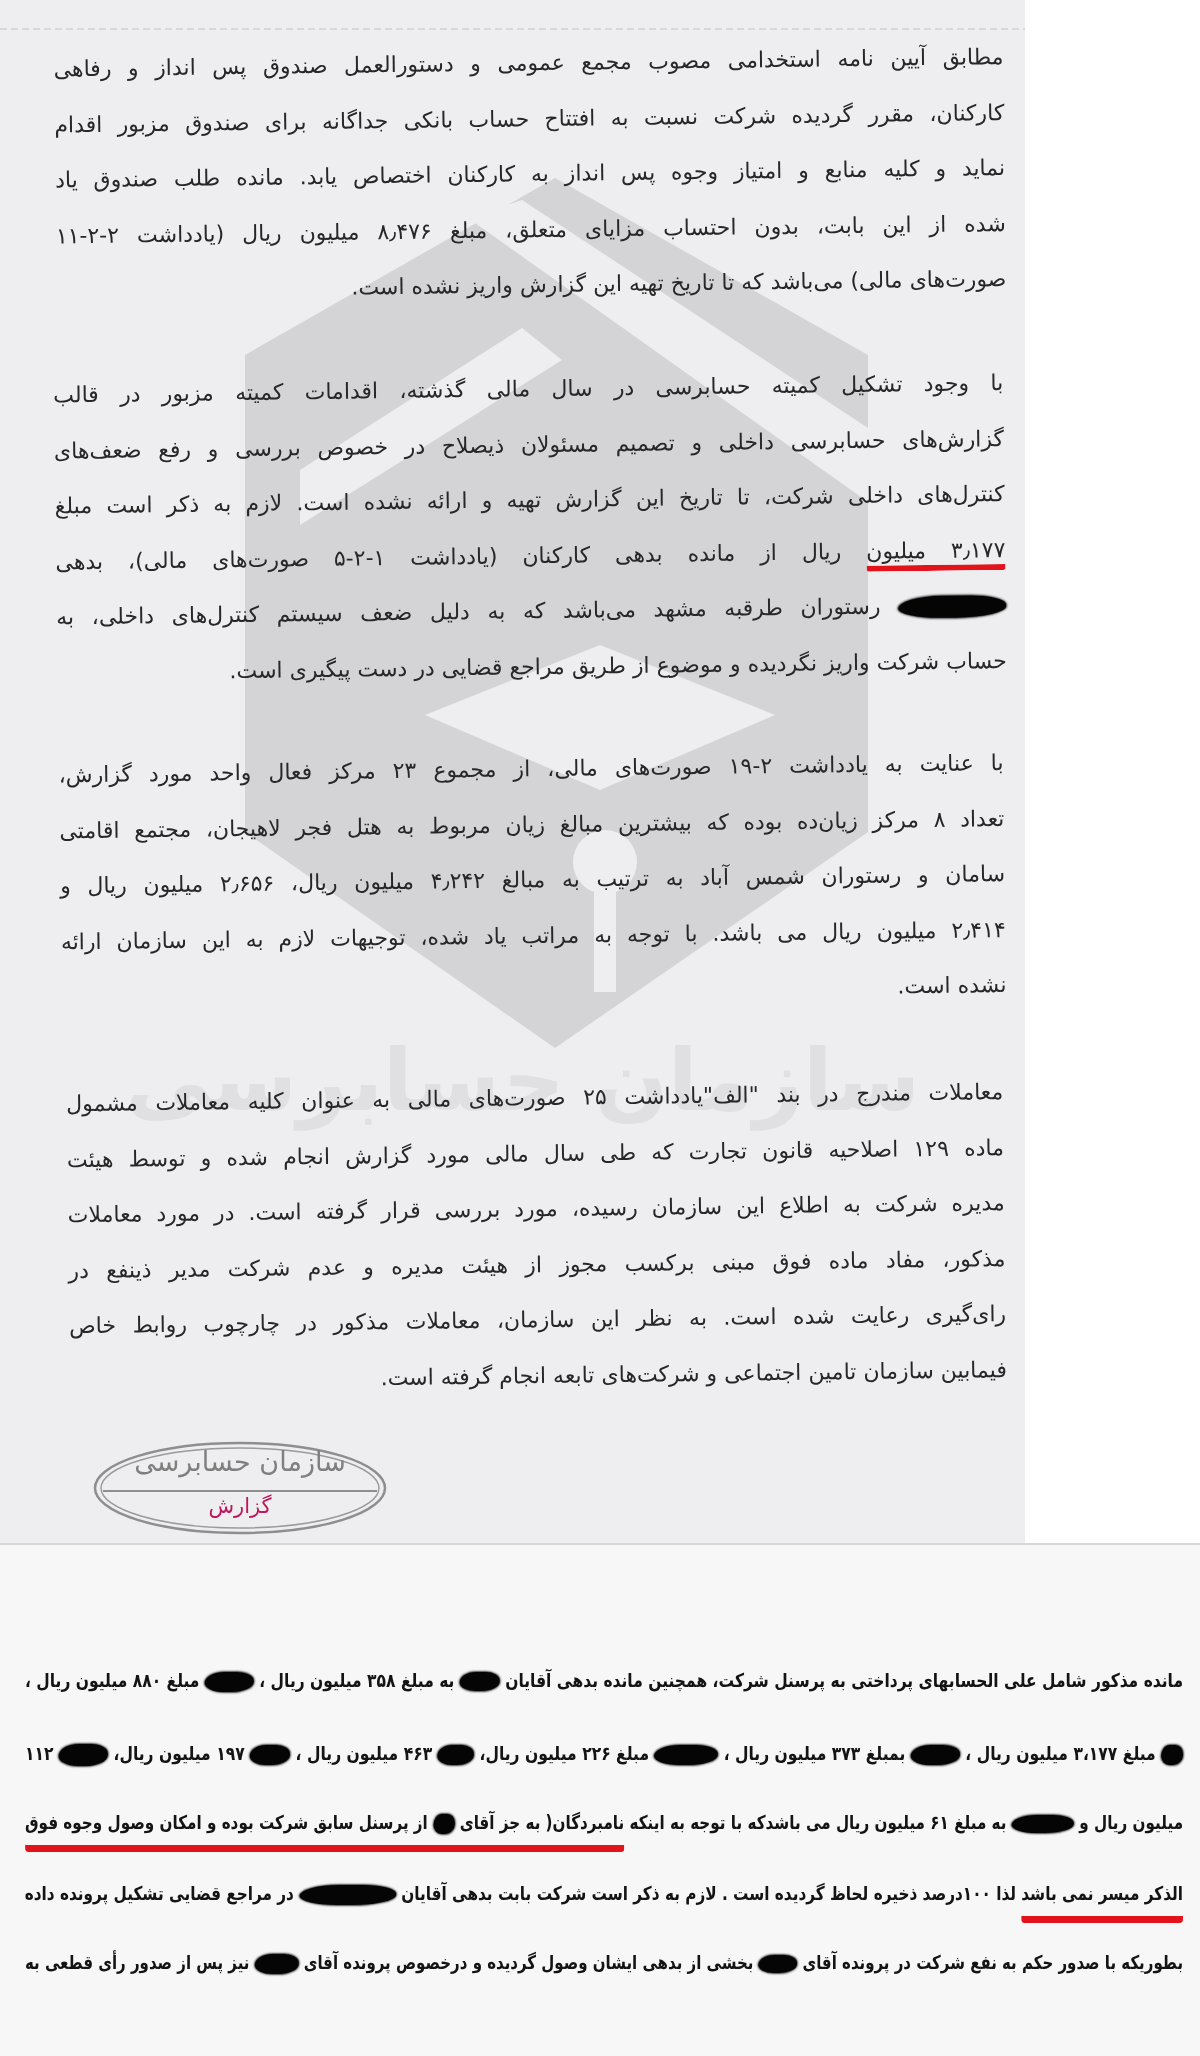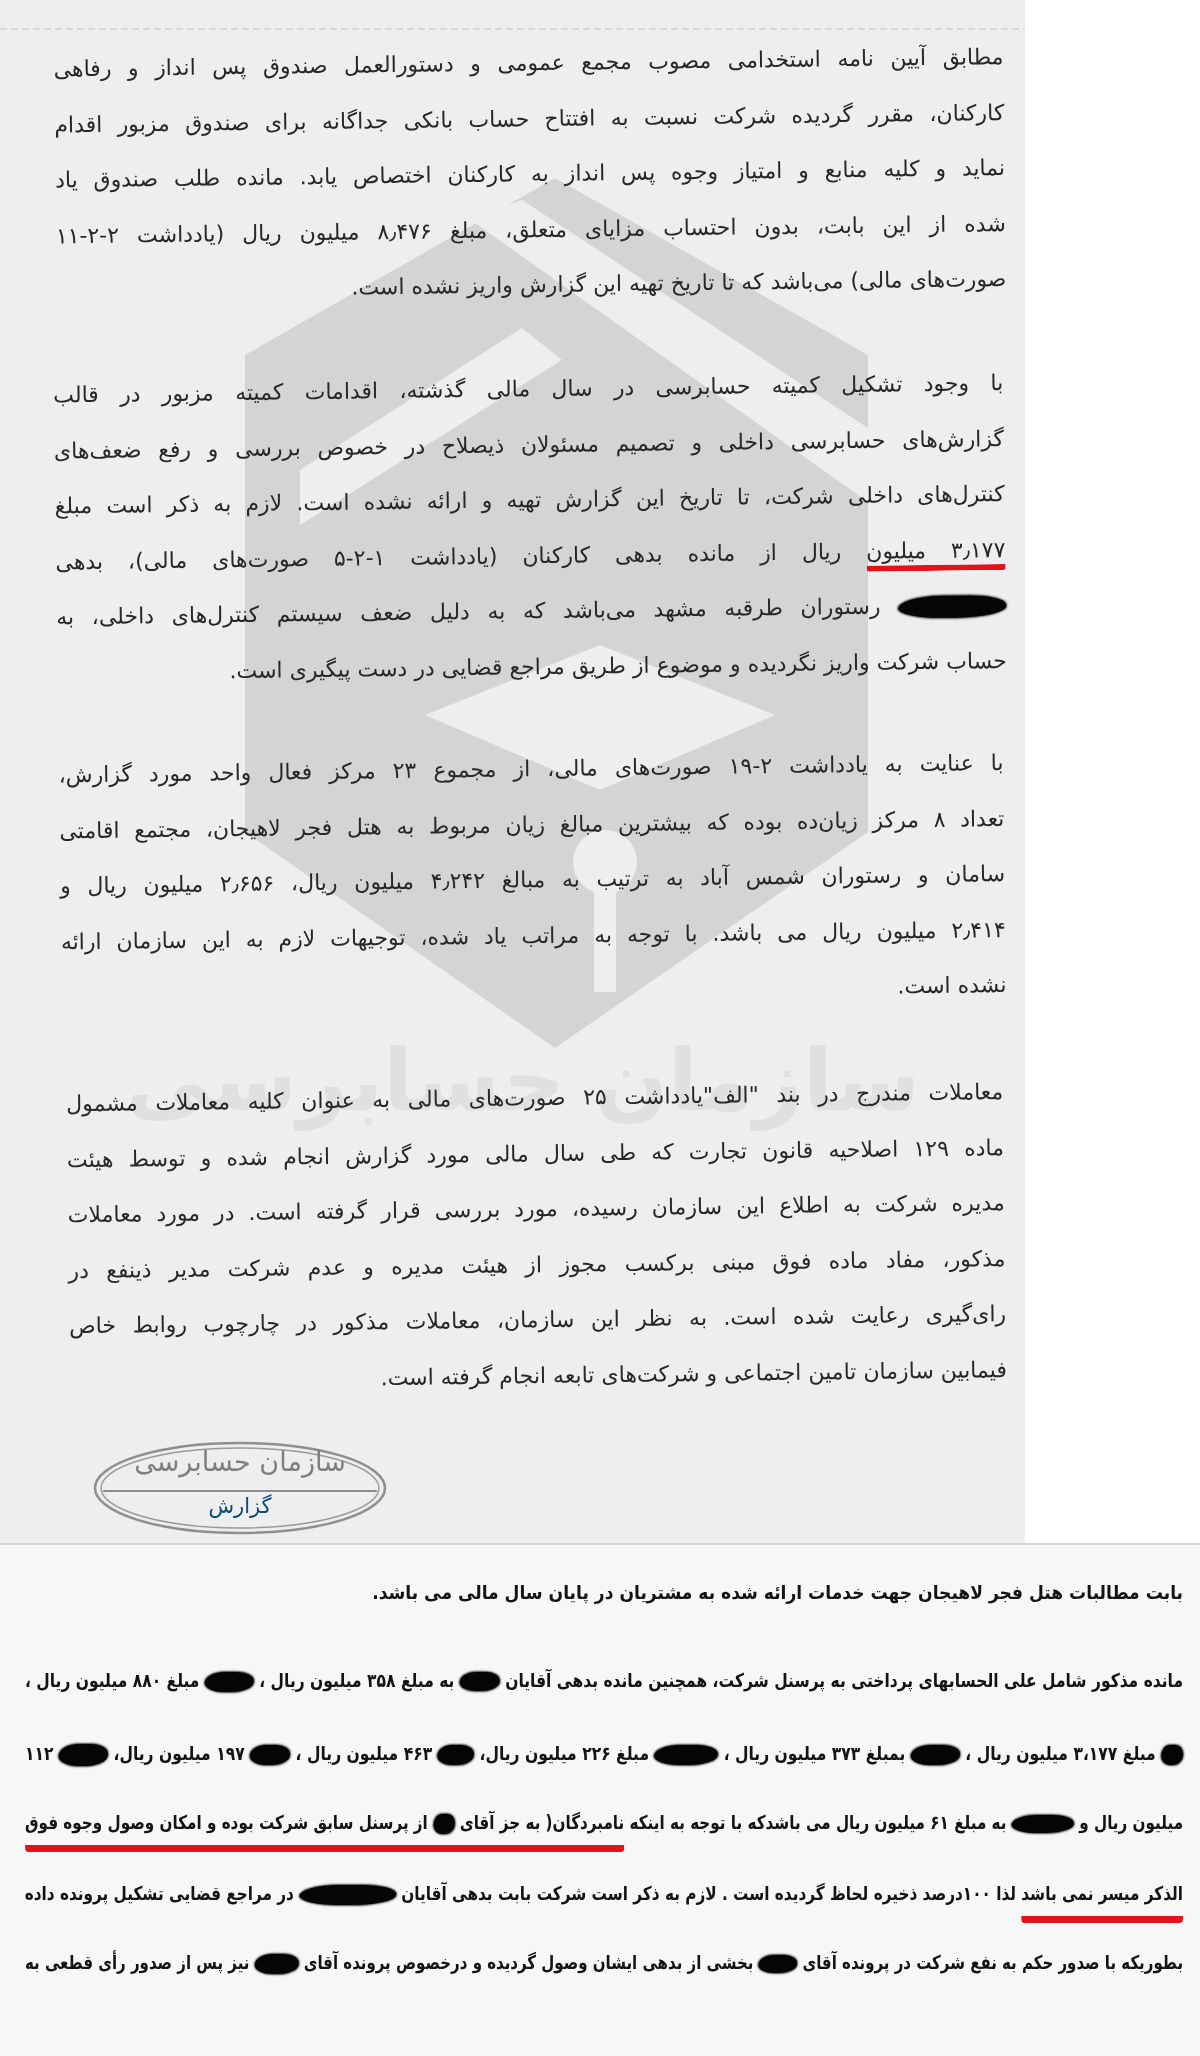--- a/index.html
+++ b/index.html
@@ -49,21 +49,21 @@
 
   
   .stamp { position: absolute; left: 92px; top: 1440px; width: 296px; height: 96px; }
   .stamp svg { position: absolute; left: 0; top: 0; }
   .stamp-title {
     position: absolute; left: 0; top: 6px; width: 296px; text-align: center; direction: rtl;
     font-size: 27px; color: #7f7f7f; font-family: "DejaVu Sans", sans-serif; white-space: nowrap;
   }
   .stamp-sub {
     position: absolute; left: 0; top: 54px; width: 296px; text-align: center; direction: rtl;
-    font-size: 21px; color: #0c4a6e; font-family: "DejaVu Sans", sans-serif;
+    font-size: 21px; color: #be185d; font-family: "DejaVu Sans", sans-serif;
   }
 
   
   .bottom-scan {
     position: absolute; left: 0; top: 1543px; width: 1200px; height: 511px;
     background: #f7f7f7; border-top: 2px solid #d7d7d9;
   }
   .bline {
     position: absolute; right: 17px; width: 1158px; direction: rtl;
     font-size: 19px; font-weight: bold; color: #141414; white-space: nowrap;
@@ -135,21 +135,20 @@
         <ellipse cx="148" cy="48" rx="145" ry="45" fill="none" stroke="#8e8e8e" stroke-width="2.5"></ellipse>
         <ellipse cx="148" cy="48" rx="139" ry="40" fill="none" stroke="#9a9a9a" stroke-width="1.5"></ellipse>
         <line x1="11" y1="51" x2="285" y2="51" stroke="#8e8e8e" stroke-width="2"></line>
       </svg>
       <div class="stamp-title">سازمان حسابرسی</div>
       <div class="stamp-sub">گزارش</div>
     </div>
   </section>
 
   <section class="bottom-scan">
-    <div class="bline b1 last fit"><span>بابت مطالبات هتل فجر لاهیجان جهت خدمات ارائه شده به مشتریان در پایان سال مالی می باشد.</span></div>
 
     <div class="bline b2 fit" style="width: 1276px; transform-origin: 100% 50%; transform: scaleX(0.9075);"><span>مانده مذکور شامل علی الحسابهای پرداختی به پرسنل شرکت، همچنین مانده بدهی آقایان</span> <span class="redact" style="width:44px;height:19px"></span> <span>به مبلغ ۳۵۸ میلیون ریال ،</span> <span class="redact" style="width:54px;height:20px"></span> <span>مبلغ ۸۸۰ میلیون ریال ،</span></div>
 
     <div class="bline b3 fit" style="width: 1272px; transform-origin: 100% 50%; transform: scaleX(0.9104);"><span class="redact" style="width:24px;height:20px"></span> <span>مبلغ ۳،۱۷۷ میلیون ریال ،</span> <span class="redact" style="width:54px;height:20px"></span> <span>بمبلغ ۳۷۳ میلیون ریال ،</span> <span class="redact" style="width:70px;height:20px"></span> <span>مبلغ ۲۲۶ میلیون ریال،</span> <span class="redact" style="width:40px;height:20px"></span> <span>۴۶۳ میلیون ریال ،</span> <span class="redact" style="width:44px;height:20px"></span> <span>۱۹۷ میلیون ریال،</span> <span class="redact" style="width:54px;height:22px"></span> <span>۱۱۲</span></div>
 
     <div class="bline b4 fit" style="width: 1304px; transform-origin: 100% 50%; transform: scaleX(0.888);"><span>میلیون ریال و</span> <span class="redact" style="width:70px;height:18px"></span> <span>به مبلغ ۶۱ میلیون ریال می باشدکه با توجه به اینکه</span> <span class="uline-bot"><span>نامبردگان( به جز آقای</span> <span class="redact" style="width:24px;height:20px"></span> <span>از پرسنل سابق شرکت بوده و امکان وصول وجوه فوق</span></span></div>
 
     <div class="bline b5 fit" style="width: 1295px; transform-origin: 100% 50%; transform: scaleX(0.8942);"><span class="uline-bot"><span>الذکر میسر نمی باشد</span></span> <span>لذا ۱۰۰درصد ذخیره لحاظ گردیده است . لازم به ذکر است شرکت بابت بدهی آقایان</span> <span class="redact" style="width:108px;height:20px"></span> <span>در مراجع قضایی تشکیل پرونده داده</span></div>
 
     <div class="bline b6 fit" style="width: 1320px; transform-origin: 100% 50%; transform: scaleX(0.8773);"><span>بطوریکه با صدور حکم به نفع شرکت در پرونده آقای</span> <span class="redact" style="width:44px;height:18px"></span> <span>بخشی از بدهی ایشان وصول گردیده و درخصوص پرونده آقای</span> <span class="redact" style="width:50px;height:20px"></span> <span>نیز پس از صدور رأی قطعی به</span></div>

